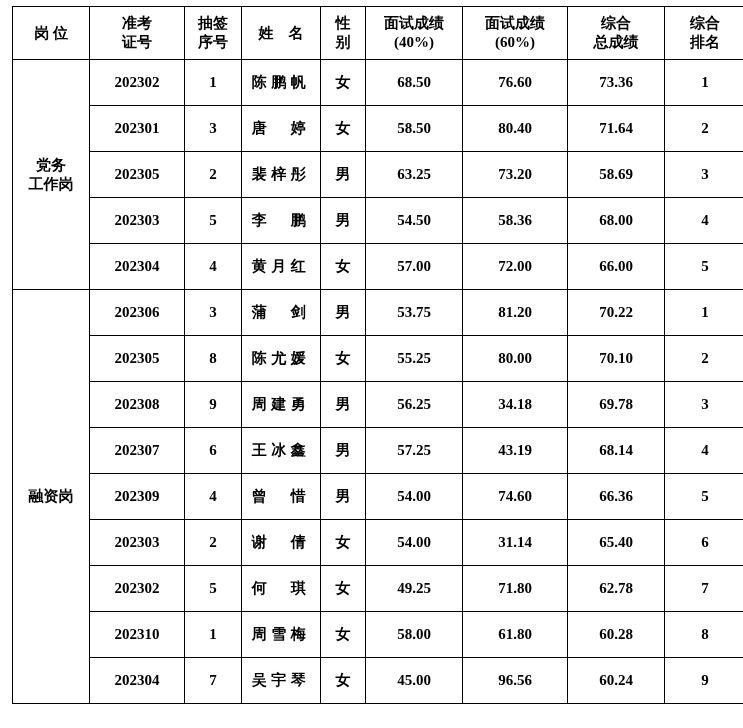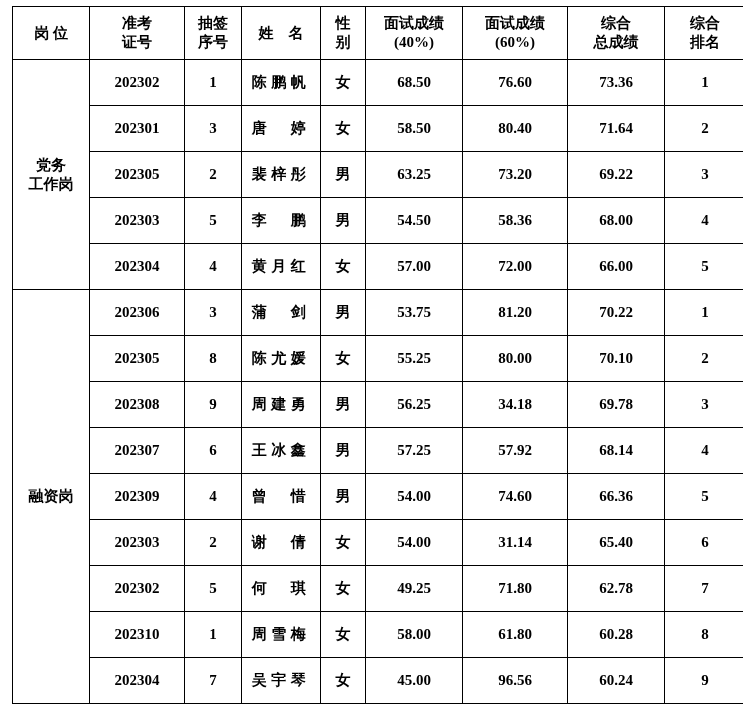--- a/index.html
+++ b/index.html
@@ -142,21 +142,21 @@
           <td class="col-rank">2</td>
           <td class="col-remark"></td>
         </tr>
         <tr>
           <td class="col-id">202305</td>
           <td class="col-draw">2</td>
           <td class="col-name spaced-name">裴梓彤</td>
           <td class="col-gender">男</td>
           <td class="col-written">63.25</td>
           <td class="col-interview">73.20</td>
-          <td class="col-total">69.22</td>
+          <td class="col-total">58.69</td>
           <td class="col-rank">3</td>
           <td class="col-remark"></td>
         </tr>
         <tr>
           <td class="col-id">202303</td>
           <td class="col-draw">5</td>
           <td class="col-name spaced-name">李　鹏</td>
           <td class="col-gender">男</td>
           <td class="col-written">54.50</td>
           <td class="col-interview">58.36</td>
@@ -210,21 +210,21 @@
           <td class="col-total">69.78</td>
           <td class="col-rank">3</td>
           <td class="col-remark"></td>
         </tr>
         <tr>
           <td class="col-id">202307</td>
           <td class="col-draw">6</td>
           <td class="col-name spaced-name">王冰鑫</td>
           <td class="col-gender">男</td>
           <td class="col-written">57.25</td>
-          <td class="col-interview">57.92</td>
+          <td class="col-interview">43.19</td>
           <td class="col-total">68.14</td>
           <td class="col-rank">4</td>
           <td class="col-remark"></td>
         </tr>
         <tr>
           <td class="col-id">202309</td>
           <td class="col-draw">4</td>
           <td class="col-name spaced-name">曾　惜</td>
           <td class="col-gender">男</td>
           <td class="col-written">54.00</td>

